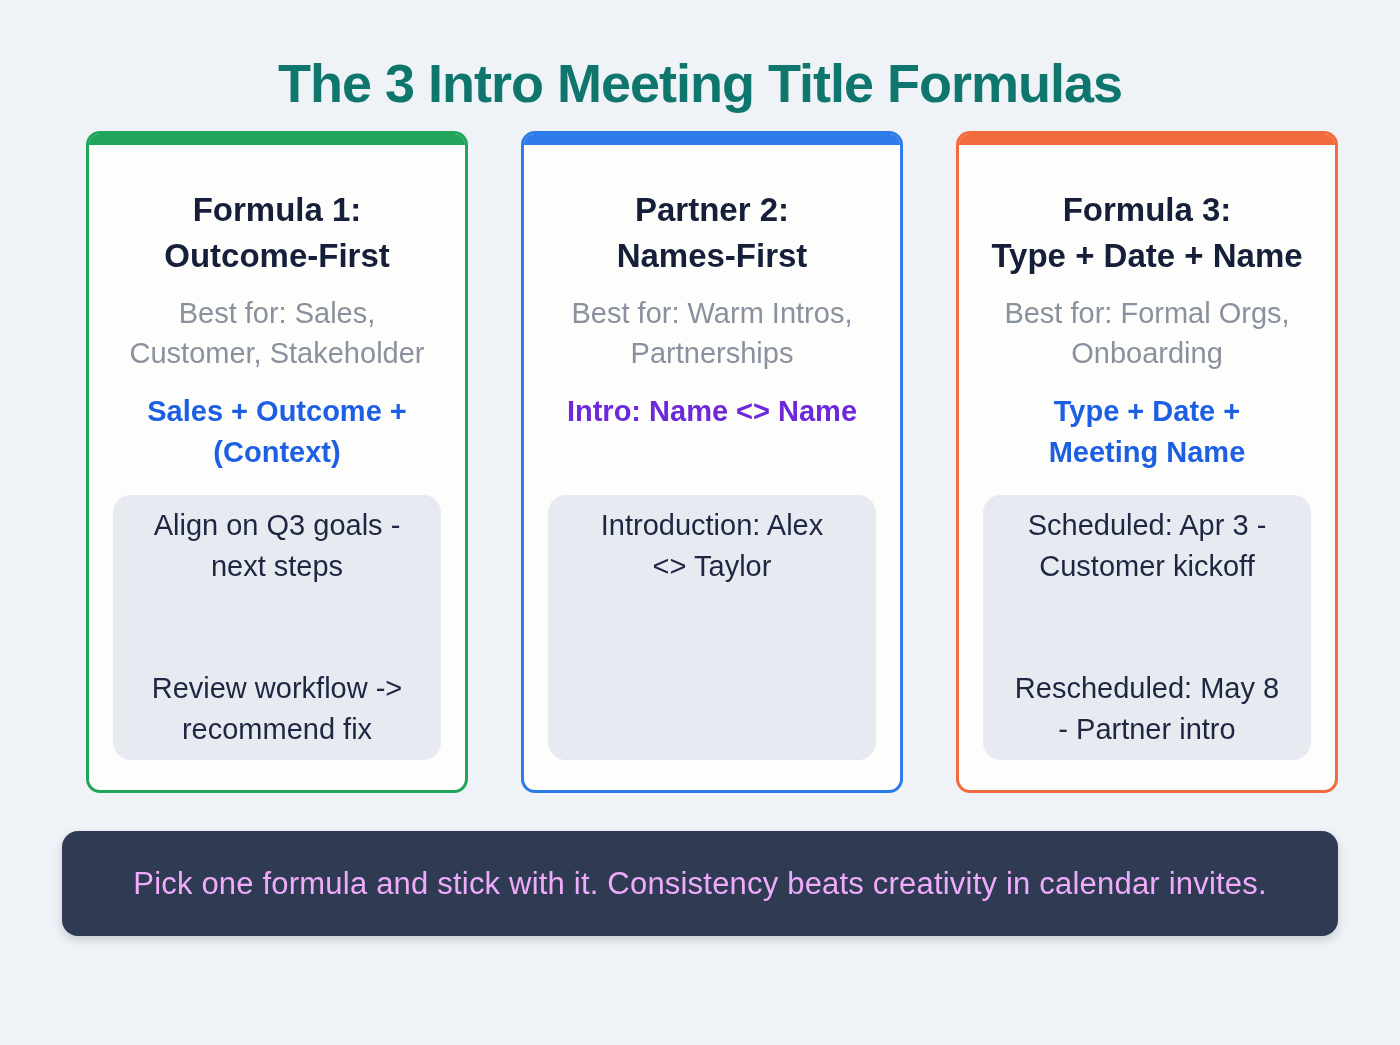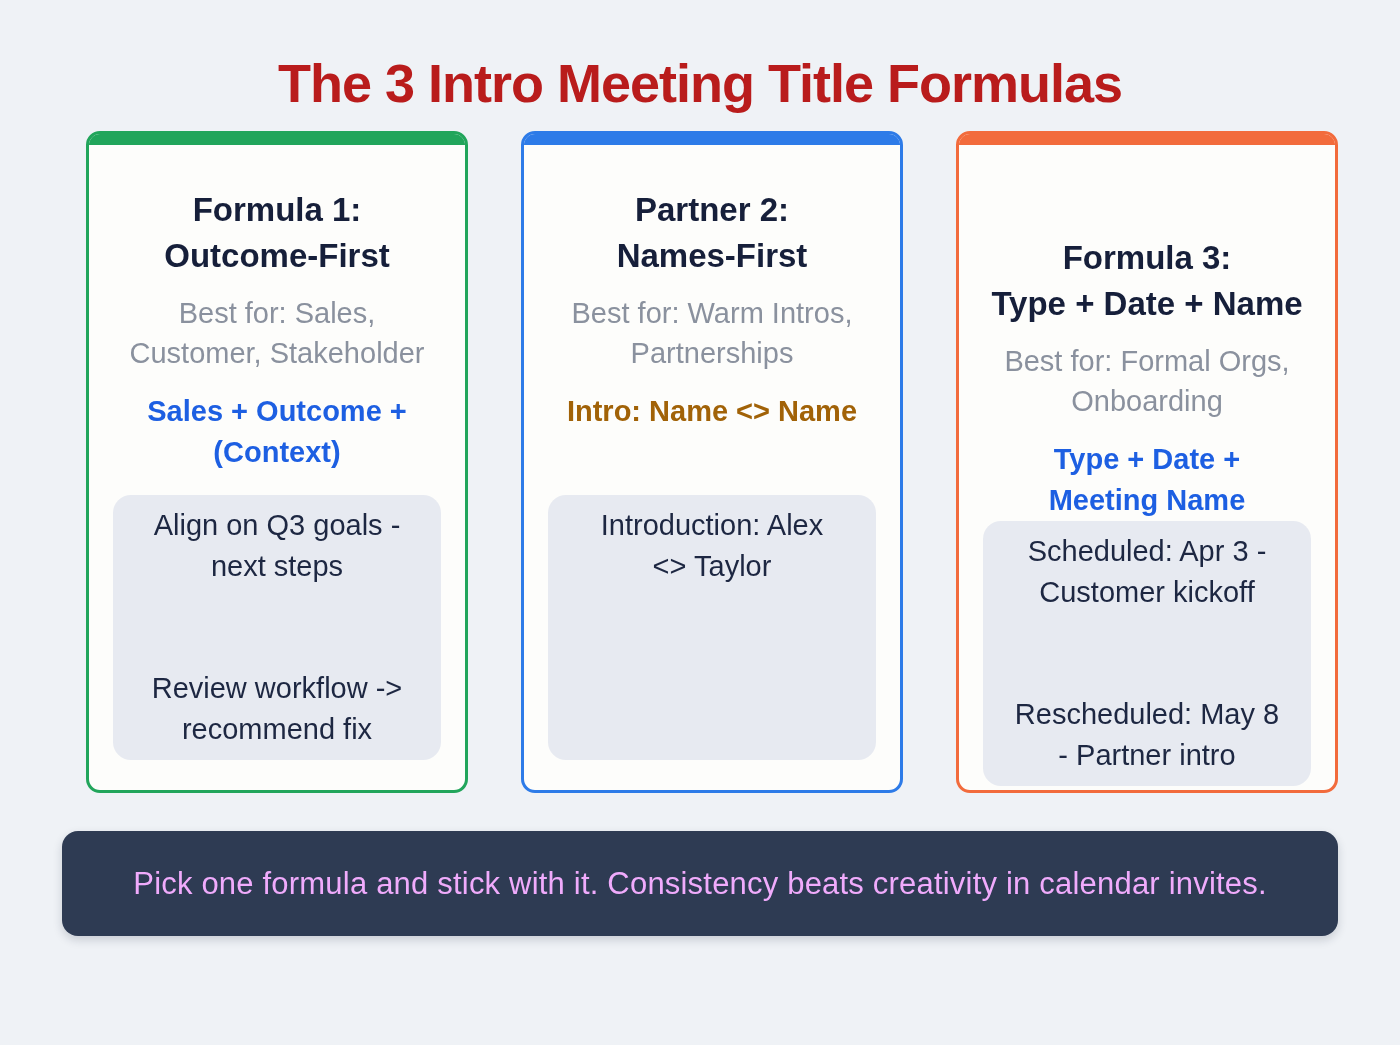--- a/index.html
+++ b/index.html
@@ -21,21 +21,21 @@
   }
   .page-title {
     margin: 0;
     padding-top: 52px;
     height: 131px;
     box-sizing: border-box;
     text-align: center;
     font-size: 54px;
     font-weight: 700;
     letter-spacing: -1px;
-    color: #b91c1c;
+    color: #0f766e;
   }
   .cards-row {
     display: flex;
     gap: 29px;
     height: 662px;
   }
   .card {
     flex: 1;
     background: #fdfdfb;
     border: 3px solid #999;
@@ -145,29 +145,29 @@
       </div>
     </div>
 
     <div class="card" style="border-color: rgb(45, 123, 232);">
       <div class="accent-bar" style="background: rgb(45, 123, 232);"></div>
       <div class="card-content">
         <div class="card-title">Partner 2:
 Names-First</div>
         <div class="card-bestfor">Best for: Warm Intros,
 Partnerships</div>
-        <div class="card-formula" style="color: #a16207;">Intro: Name &lt;&gt; Name</div>
+        <div class="card-formula" style="color: #6d28d9;">Intro: Name &lt;&gt; Name</div>
         <div class="examples-box">
           <div class="example-item">Introduction: Alex
 &lt;&gt; Taylor</div>
         </div>
       </div>
     </div>
 
-    <div class="card" style="border-color: rgb(242, 107, 60); gap: 48px;">
+    <div class="card" style="border-color: rgb(242, 107, 60);">
       <div class="accent-bar" style="background: rgb(242, 107, 60);"></div>
       <div class="card-content">
         <div class="card-title">Formula 3:
 Type + Date + Name</div>
         <div class="card-bestfor">Best for: Formal Orgs,
 Onboarding</div>
         <div class="card-formula" style="color: rgb(29, 95, 226);">Type + Date +
 Meeting Name</div>
         <div class="examples-box">
           <div class="example-item">Scheduled: Apr 3 -

